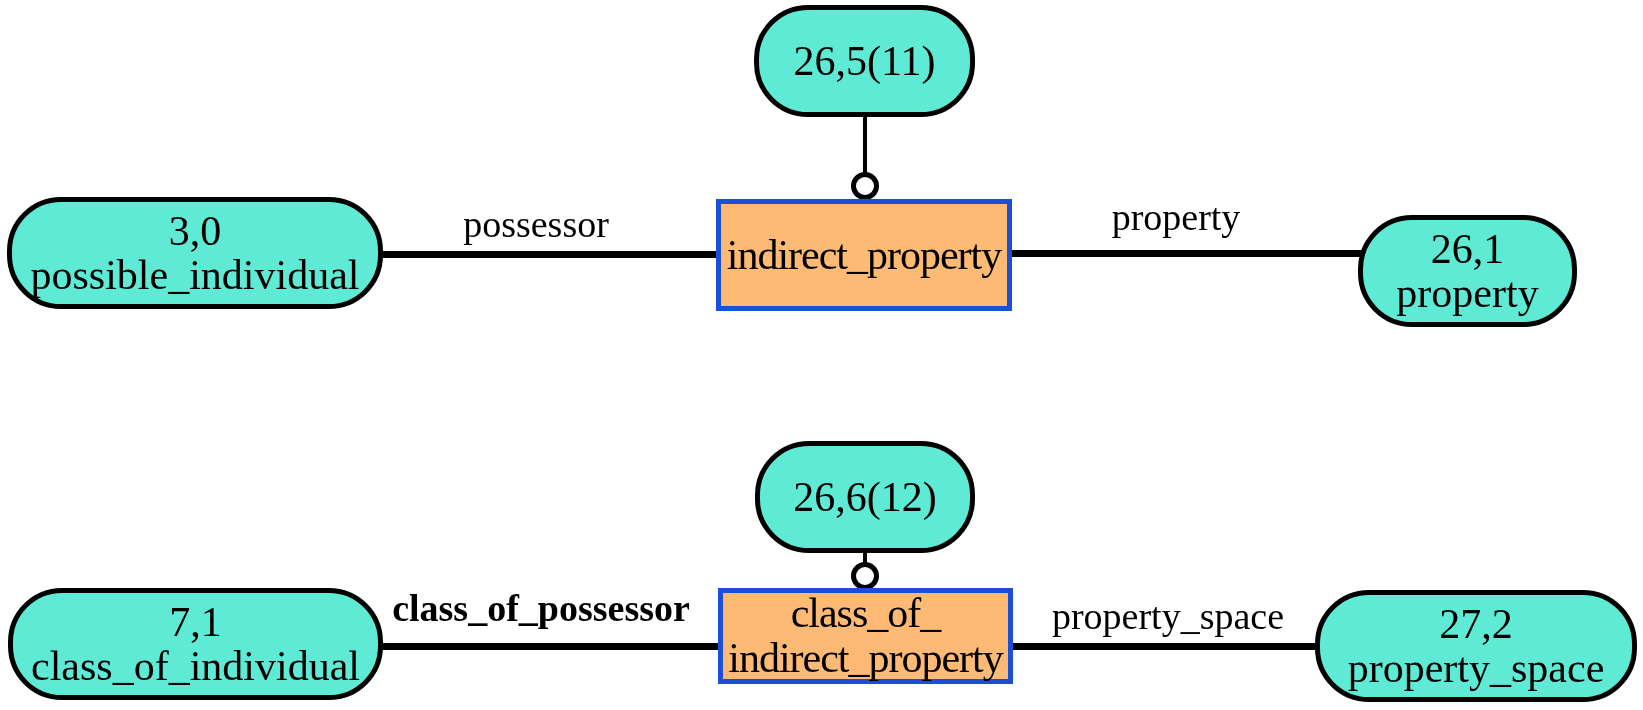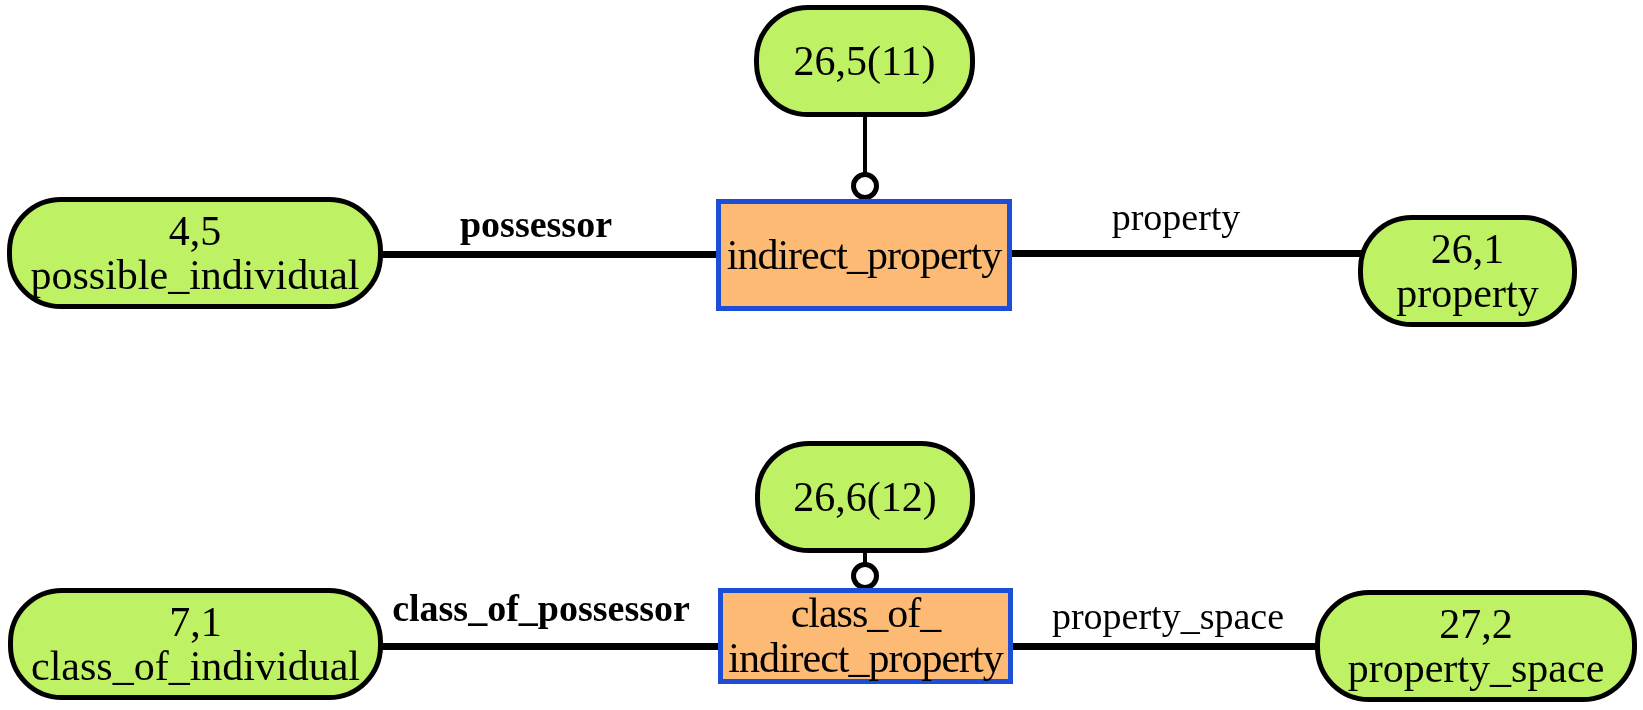--- a/index.html
+++ b/index.html
@@ -12,21 +12,21 @@
     color: #000000;
     overflow: hidden;
   }
   .hline { position: absolute; background: #000000; height: 7px; }
   .vline { position: absolute; background: #000000; width: 4px; }
   .oval {
     position: absolute;
     box-sizing: border-box;
     border: 5px solid #000000;
     border-radius: 54px;
-    background: #bef264;
+    background: #5eead4;
     display: flex;
     flex-direction: column;
     align-items: center;
     justify-content: center;
     font-size: 42px;
     line-height: 44px;
     text-align: right;
     white-space: nowrap;
   }
   .entity-box {
@@ -63,35 +63,35 @@
 </style>
 </head>
 <body>
 
 <div class="canvas">
 
   <div class="hline" style="left:378px; top:251px; width:342px;"></div>
   <div class="hline" style="left:1008px; top:250px; width:354px;"></div>
   <div class="vline" style="left:863px; top:117px; height:56px;"></div>
 
-  <div class="edge-label" style="left:396px; top:204px; width:280px;font-weight:bold;">possessor</div>
+  <div class="edge-label" style="left:396px; top:204px; width:280px;">possessor</div>
   <div class="edge-label" style="left:1036px; top:197px; width:280px;">property</div>
 
   <div class="oval" style="left:754px; top:5px; width:221px; height:112px;">
     <span>26,5(11)</span>
   </div>
 
   <div class="junction-circle" style="left:851px; top:172px;"></div>
 
   <div class="entity-box" style="left:716px; top:199px; width:296px; height:112px;">
     <span>indirect_property</span>
   </div>
 
   <div class="oval" style="left:7px; top:197px; width:376px; height:112px;">
-    <span>4,5</span>
+    <span>3,0</span>
     <span>possible_individual</span>
   </div>
 
   <div class="oval" style="left:1358px; top:207px; width:219px; height:112px;margin-top:8px;">
     <span>26,1</span>
     <span>property</span>
   </div>
 
   <div class="hline" style="left:378px; top:643px; width:344px;"></div>
   <div class="hline" style="left:1009px; top:643px; width:310px;"></div>

